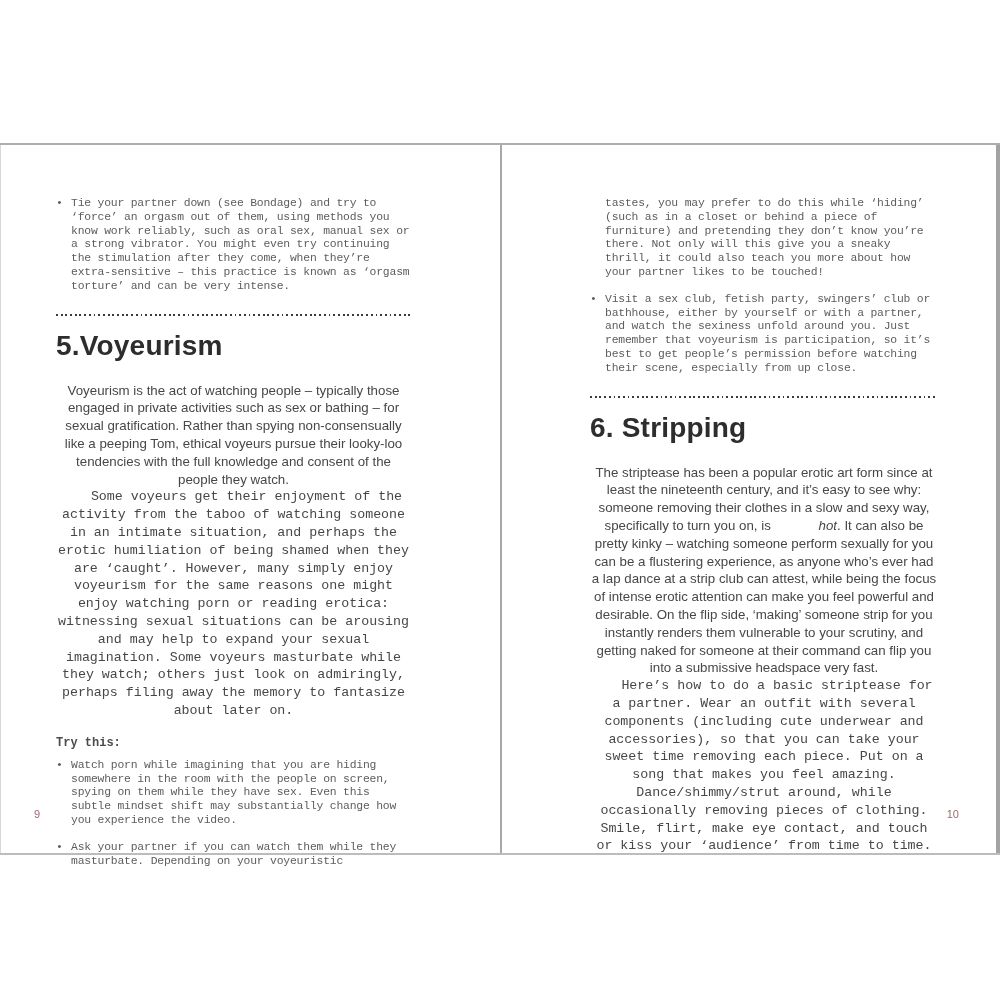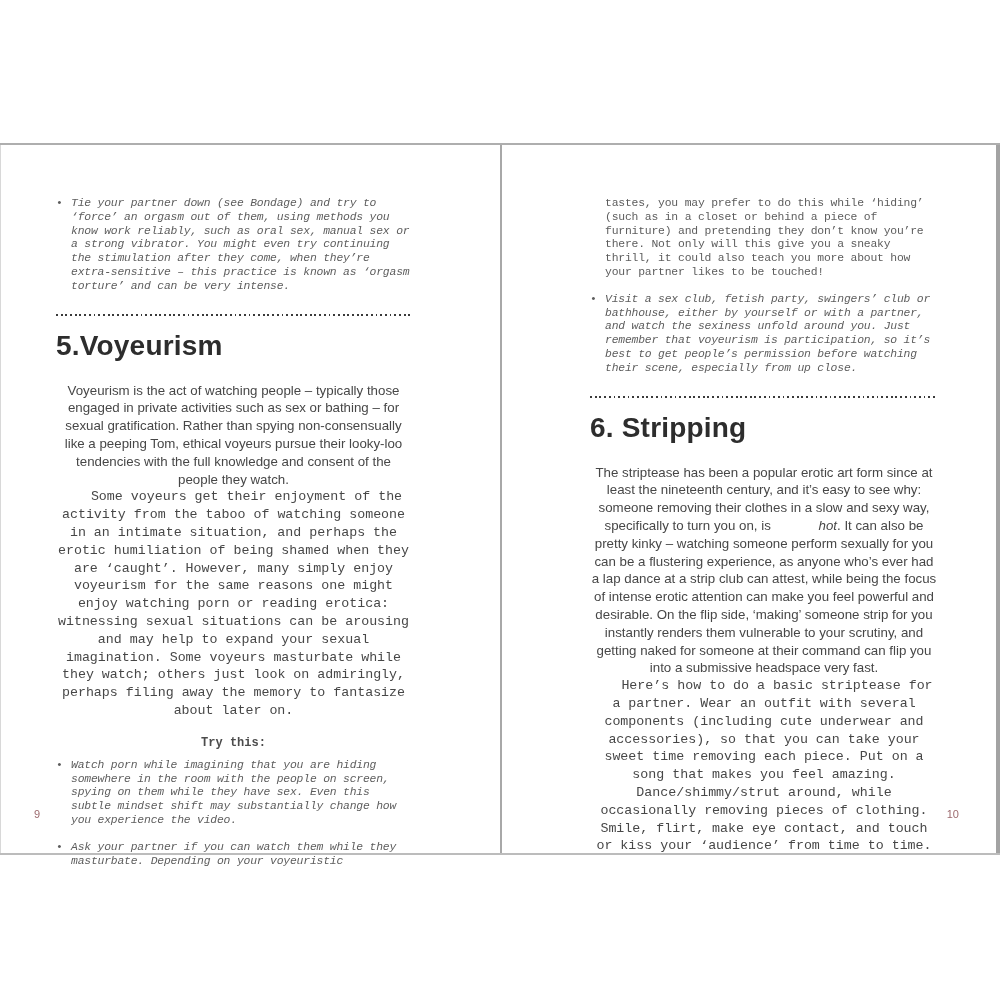--- a/index.html
+++ b/index.html
@@ -48,21 +48,21 @@
     line-height: 13.8px;
     color: #5d5d5d;
     letter-spacing: -0.2px;
   }
   .mono-item { display: flex; }
   .mono-item .marker {
     flex: 0 0 15px;
     width: 15px;
     color: #5d5d5d;
   }
-  .mono-item .mono-body { flex: 1; font-style: italic; }
+  .mono-item .mono-body { flex: 1; }
   .mono-cont { padding-left: 15px; }
   .mono-gap { margin-top: 13px; }
   .dotted-divider {
     height: 2px;
     margin-top: 20px;
     background: repeating-linear-gradient(to right, #3a3a3a 0 1.8px, transparent 1.8px 4.7px);
   }
   .chapter-title {
     margin: 11px 0 0 0;
     font-size: 28px;
@@ -79,21 +79,20 @@
     color: #474747;
   }
   .body-copy p.indent { text-indent: 26px; font-family: Liberation Mono, monospace; }
   .italic { font-style: italic; margin-left: 44px; }
   .try-label {
     margin-top: 16px;
     font-family: "Liberation Mono", "DejaVu Sans Mono", monospace;
     font-weight: bold;
     font-size: 12px;
     color: #4c4c4c;
-    text-align: center;
   }
   .try-bullets { margin-top: 9px; }
   .page-number {
     position: absolute;
     bottom: 33px;
     font-size: 11px;
     color: #9c6a6e;
   }
   .page-number-left { left: 33px; }
   .page-number-right { right: 37px; }

